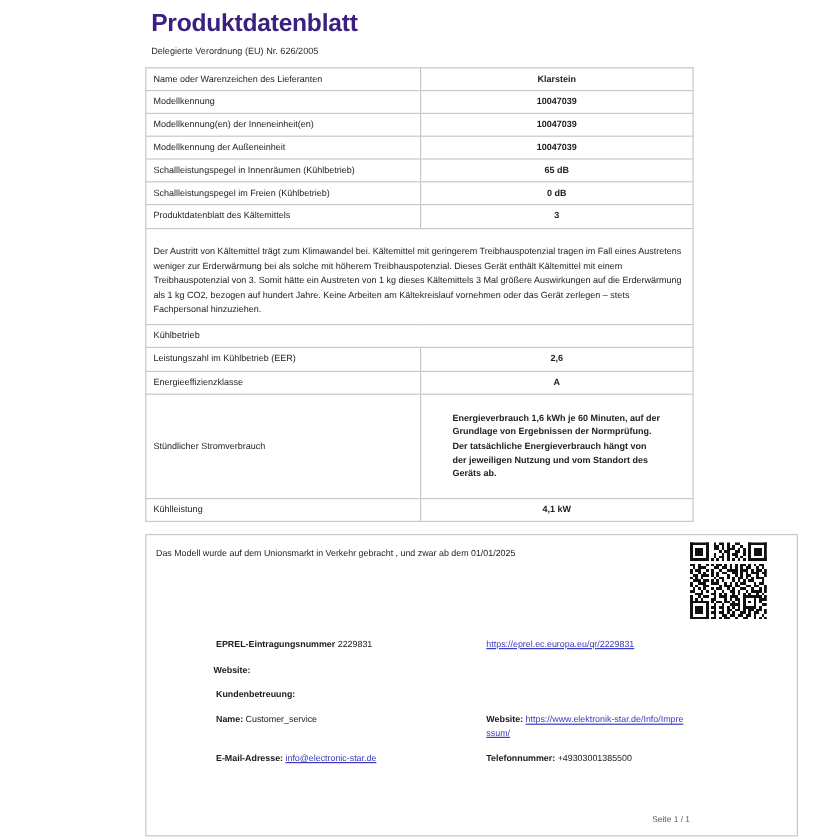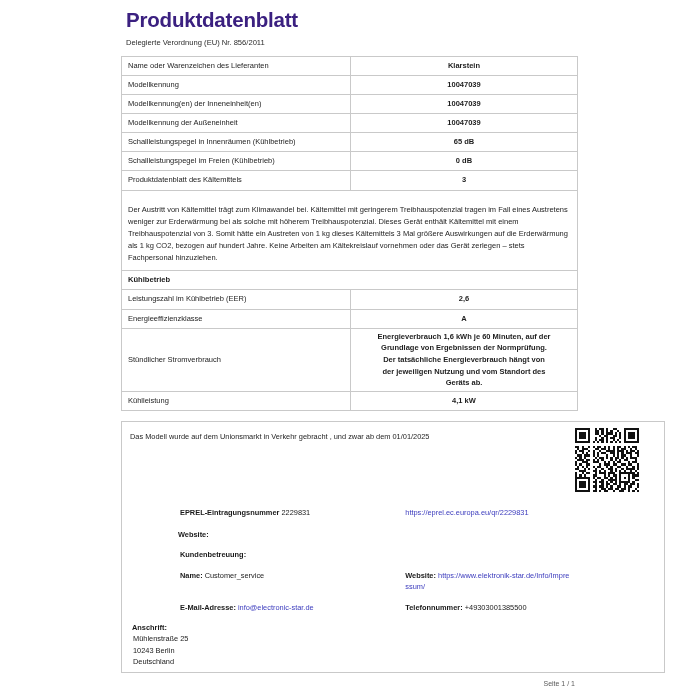--- a/index.html
+++ b/index.html
@@ -58,33 +58,32 @@
     color: #1d1d1d;
   }
   .col-label { width: 229px; }
   .col-value { width: 227px; }
 
   td.value {
     text-align: center;
     font-weight: bold;
   }
   td.value-block {
-    text-align: center;
     font-weight: bold;
     line-height: 1.55;
-    padding: 2px 26px;
+    padding: 14px 26px;
   }
   td.paragraph {
     text-align: left;
     line-height: 1.62;
     padding: 13px 6px 6px 6px;
     font-size: 7.5px;
   }
   td.section-head {
-    font-weight: bold;
+    font-weight: normal;
     font-size: 7.6px;
     padding: 4px 6px;
   }
 
   
   .info-box {
     position: relative;
     margin-top: 10px;
     width: 544px;
     box-sizing: border-box;
@@ -132,20 +131,21 @@
   .cright {
     width: 185px;
     font-size: 7.4px;
     line-height: 1.45;
     box-sizing: border-box;
   }
   .lbl { font-weight: bold; }
   .val { font-weight: normal; }
   .lnk {
     color: #3b3bbd;
+    text-decoration: underline;
     word-break: break-all;
   }
   .lnk-plain {
     color: #3b3bbd;
     text-decoration: underline;
   }
   .eprel-link-row {
     margin-bottom: 11px;
   }
   .addr-block {
@@ -173,21 +173,21 @@
     padding-right: 3px;
     box-sizing: border-box;
   }
 </style>
 </head>
 <body>
 
 <div class="page">
 
   <h1 class="doc-title">Produktdatenblatt</h1>
-  <div class="doc-subtitle">Delegierte Verordnung (EU) Nr. 856/2011</div>
+  <div class="doc-subtitle">Delegierte Verordnung (EU) Nr. 626/2005</div>
 
   <table class="spec-table">
     <colgroup>
       <col class="col-label">
       <col class="col-value">
     </colgroup>
     <tbody>
 
       <tr>
         <td>Name oder Warenzeichen des Lieferanten</td>
@@ -538,27 +538,19 @@
         <div class="cleft">
           <span class="lbl">E-Mail-Adresse:</span>
           <span class="lnk">info@electronic-star.de</span>
         </div>
         <div class="cright">
           <span class="lbl">Telefonnummer:</span>
           <span class="val">+49303001385500</span>
         </div>
       </div>
 
-      <div>
-        <div class="addr-head">Anschrift:</div>
-        <div class="addr-block">
-          <div>Mühlenstraße 25</div>
-          <div>10243 Berlin</div>
-          <div>Deutschland</div>
-        </div>
-      </div>
 
     </div>
   </div>
 
   <div class="footer">Seite 1 / 1</div>
 
 </div>
 
 </body></html>

